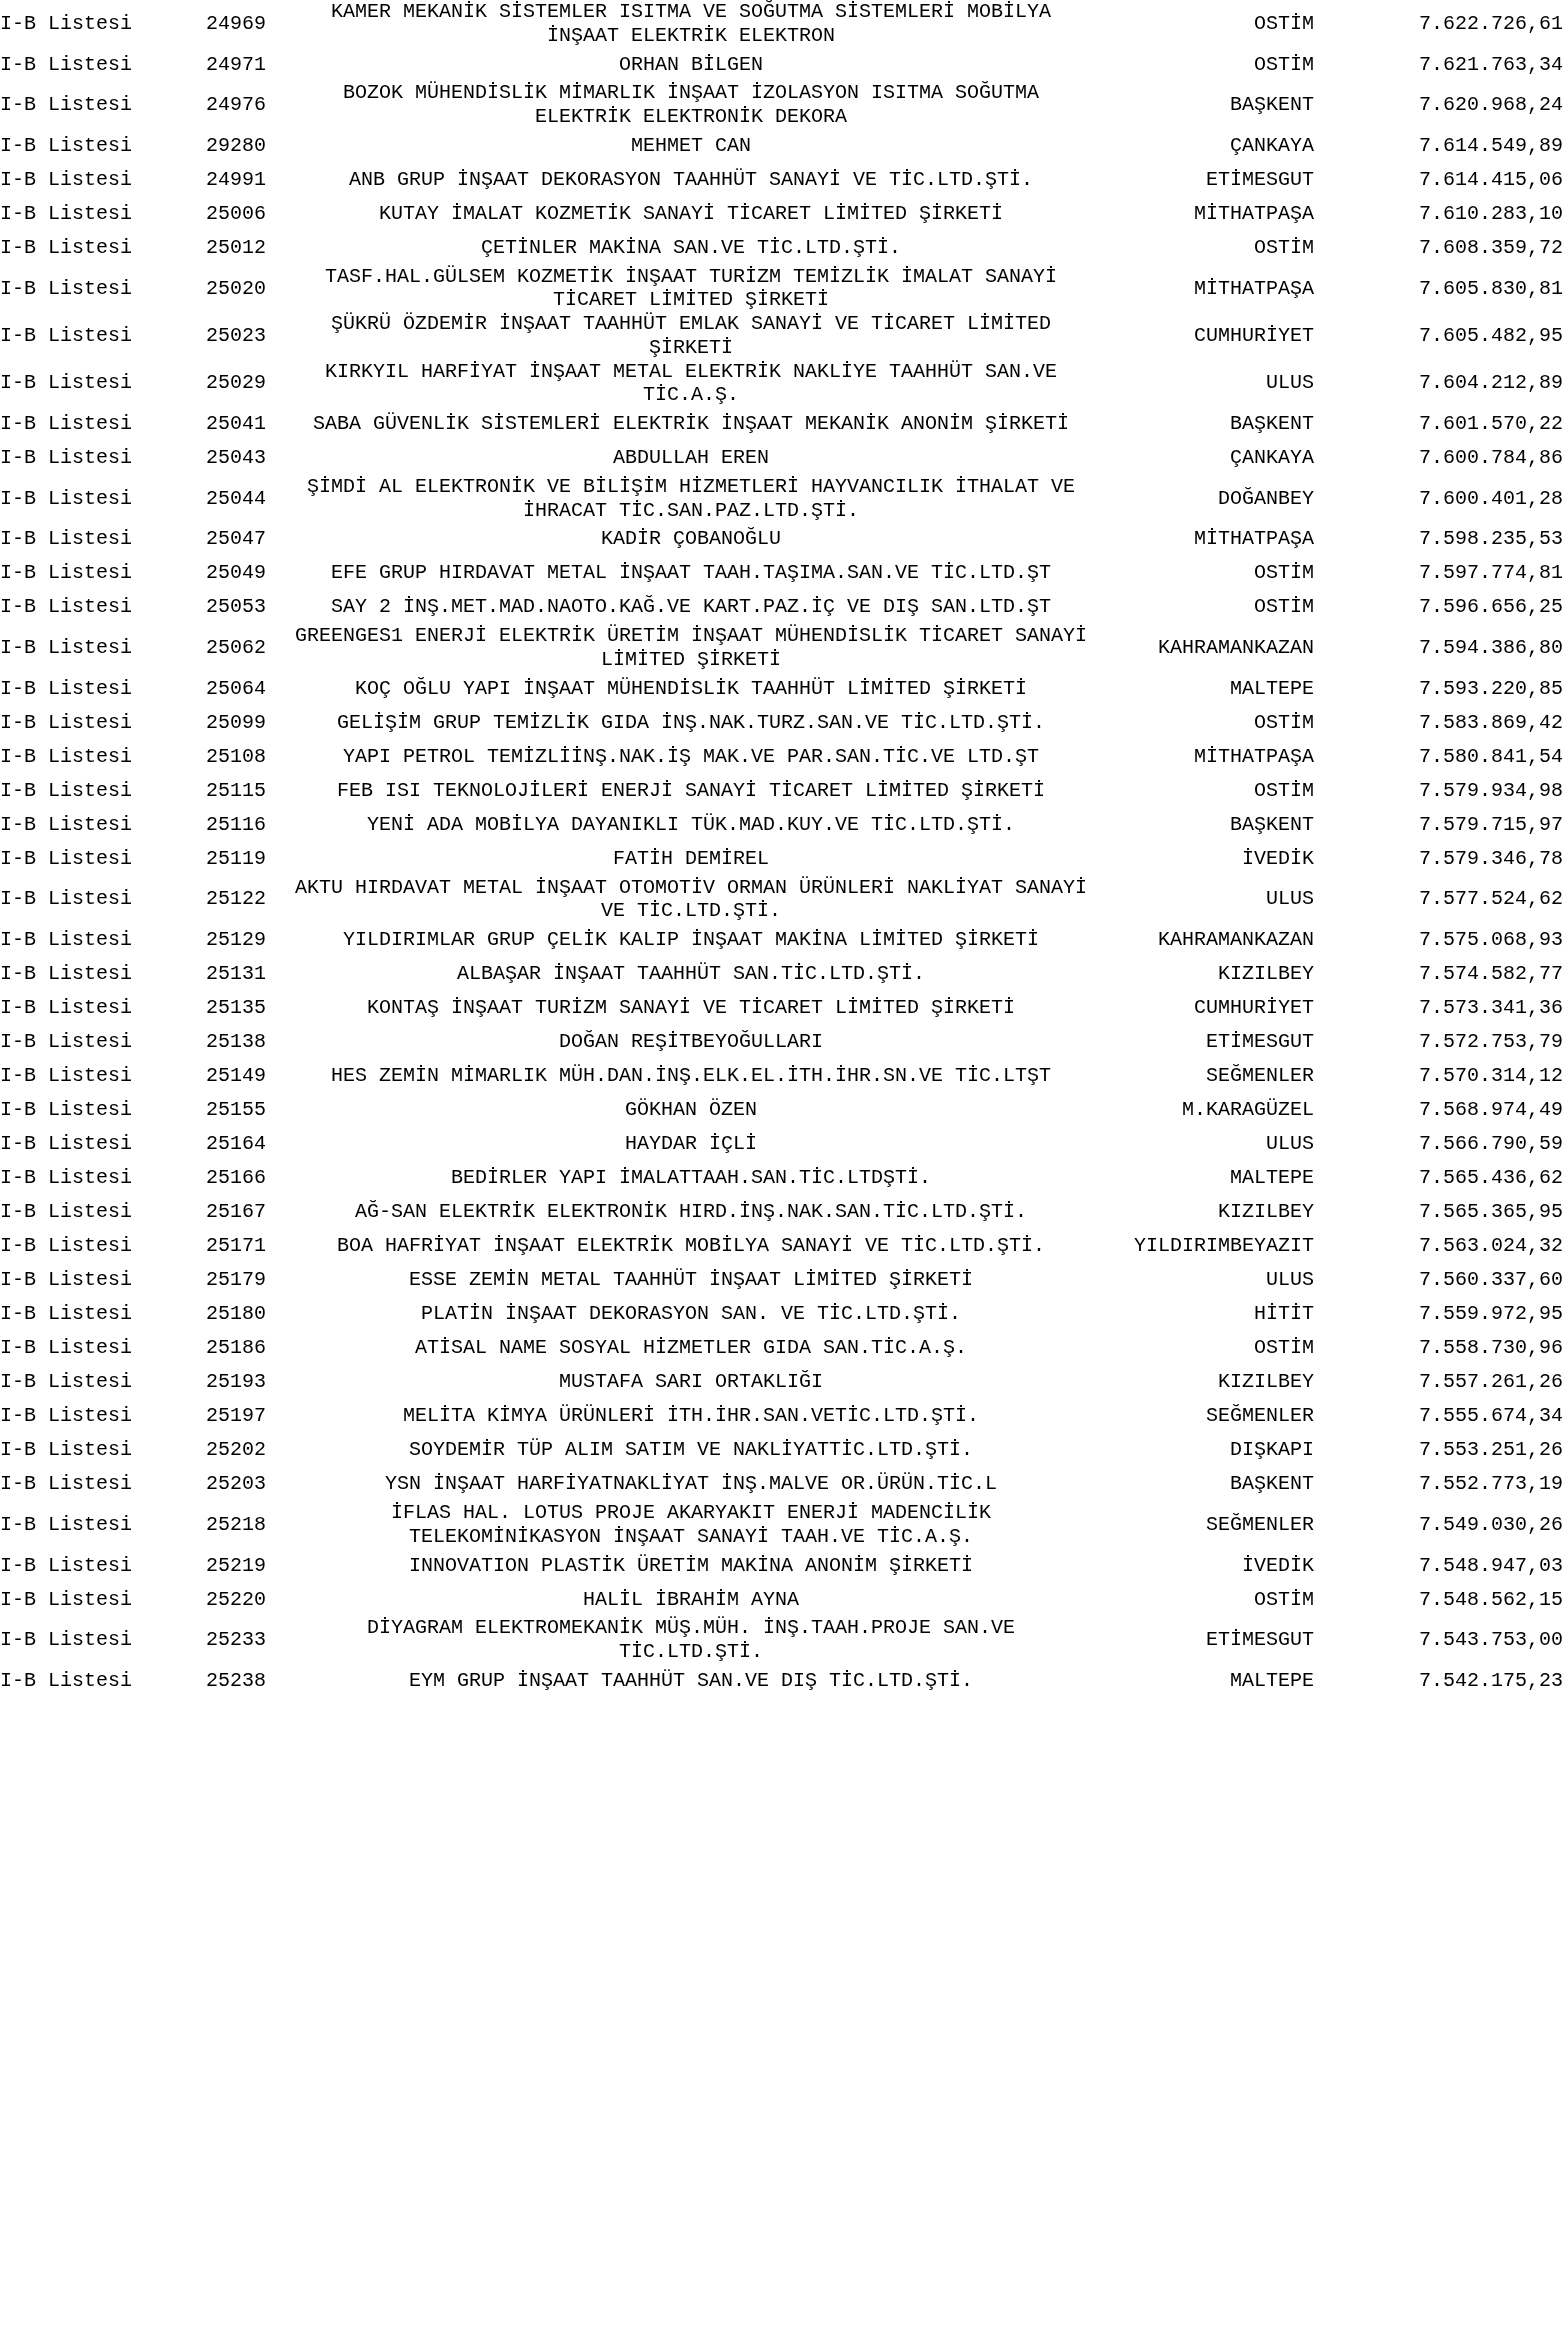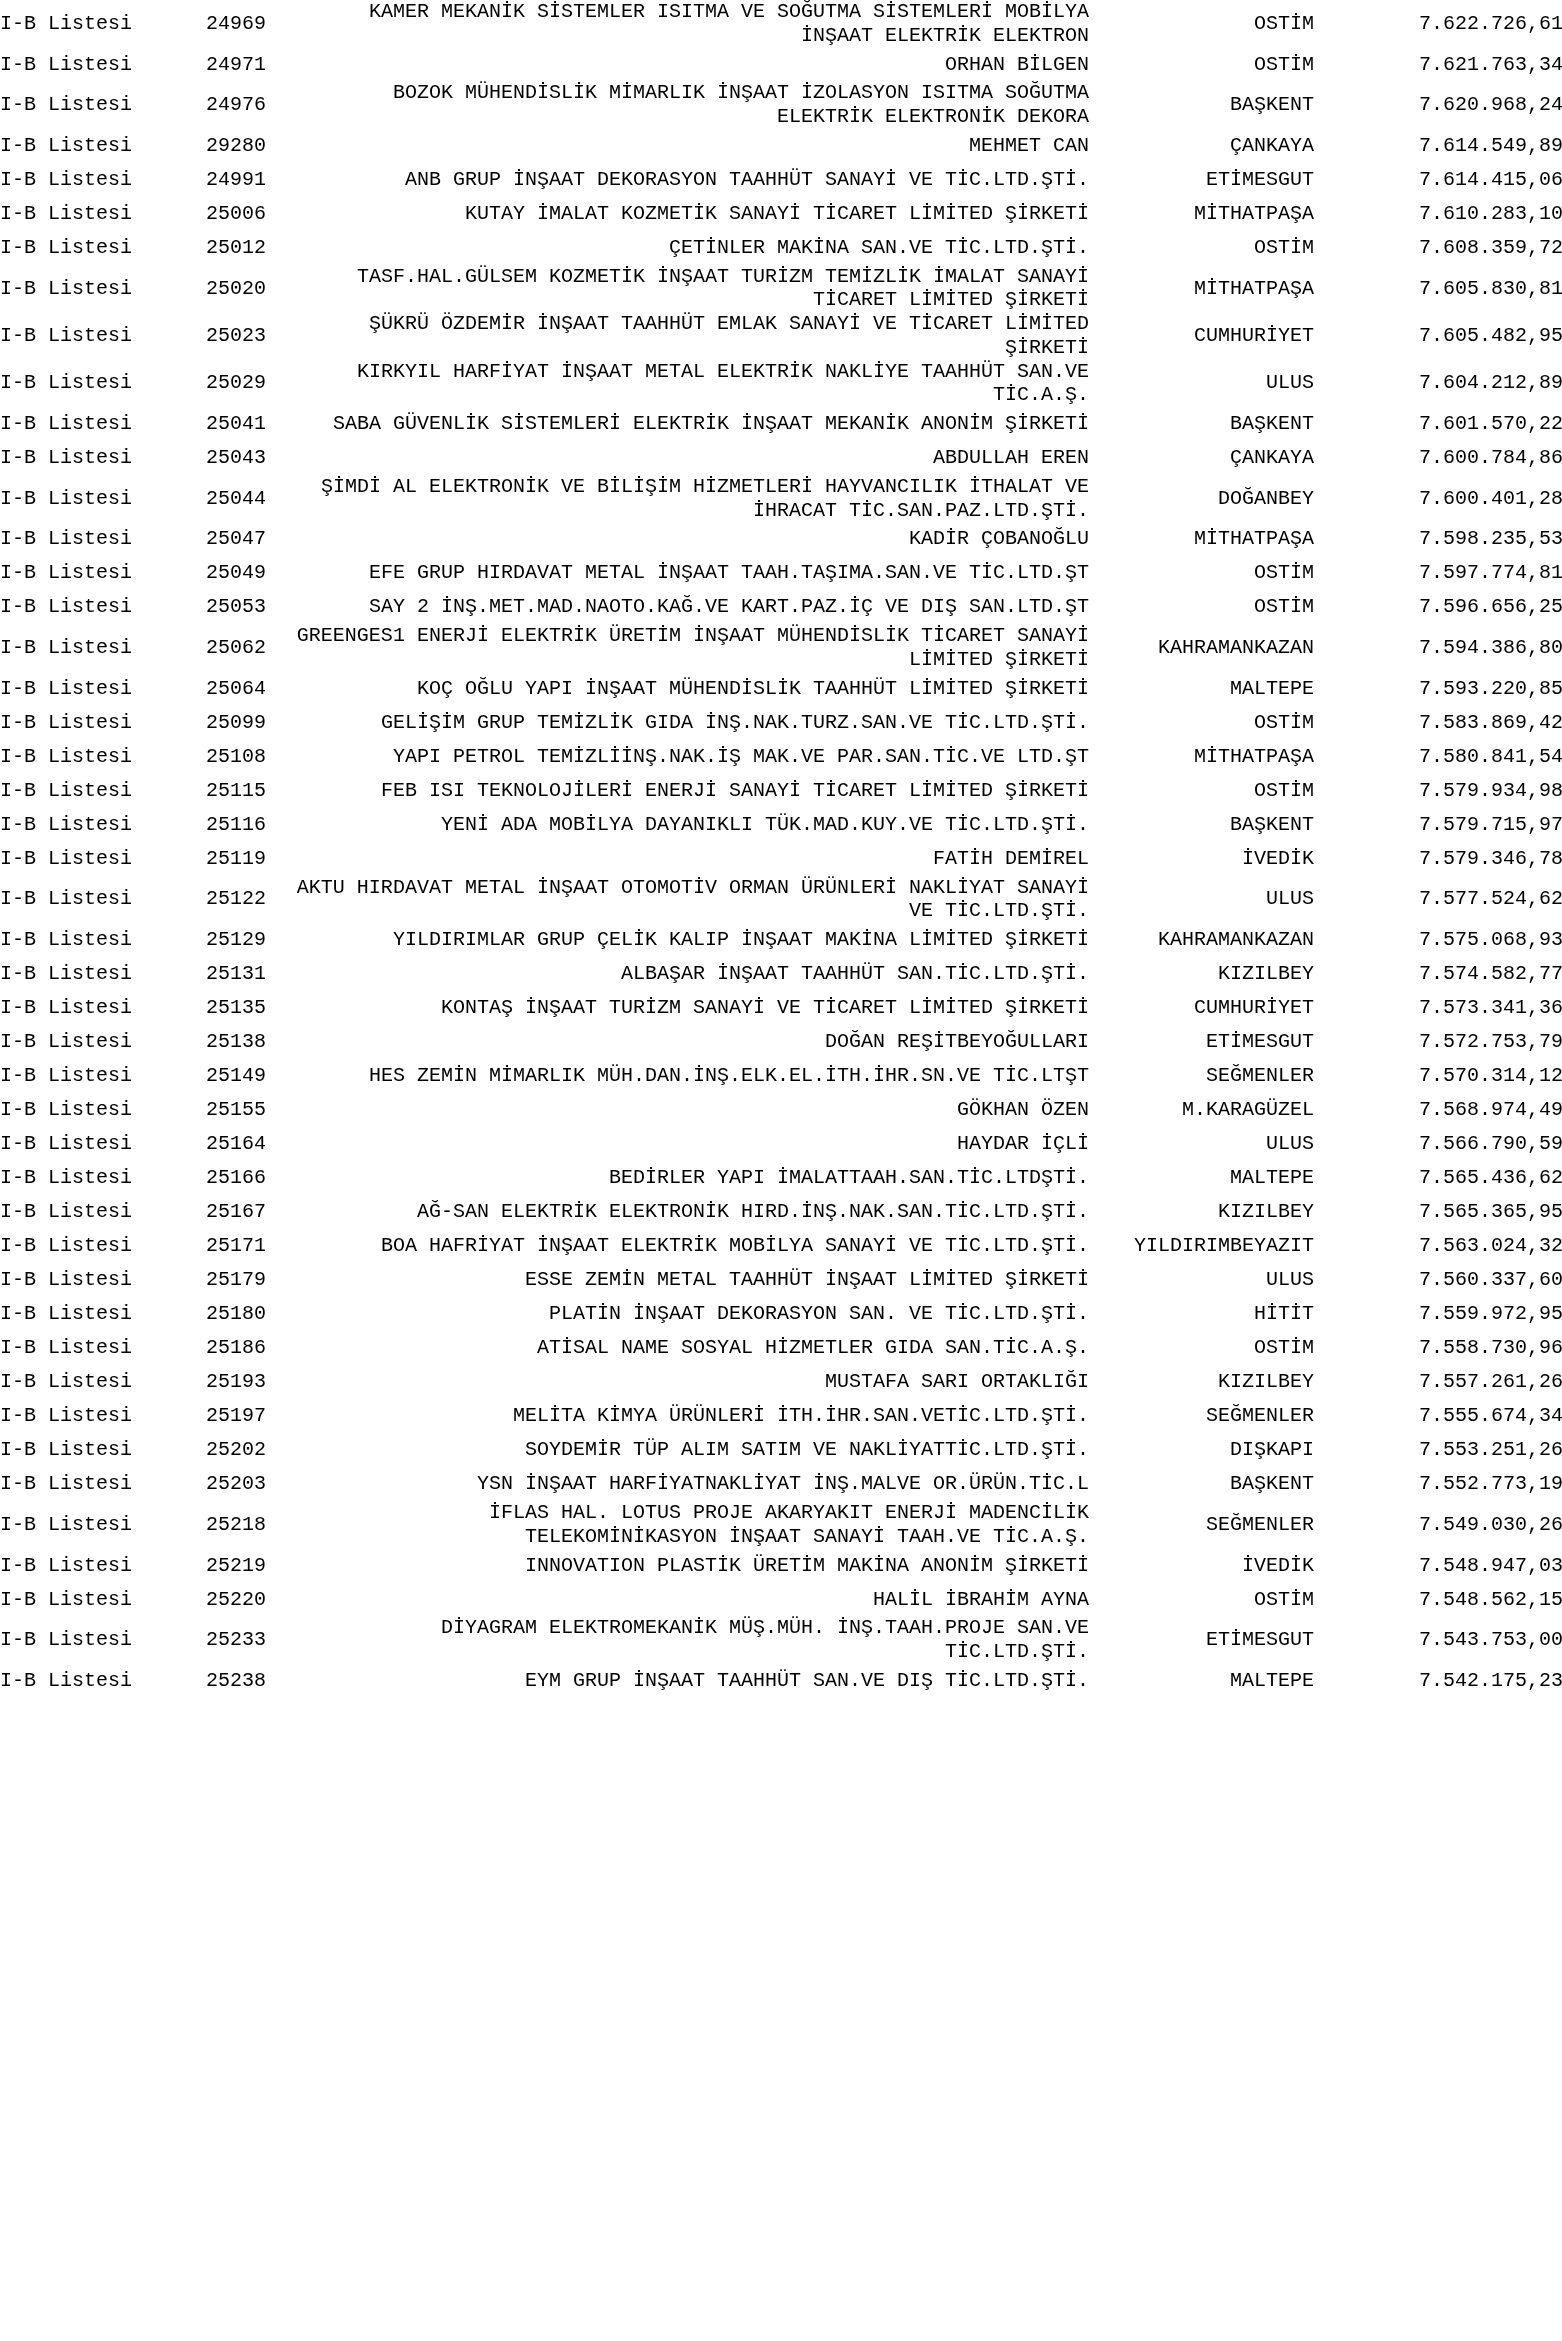--- a/index.html
+++ b/index.html
@@ -45,21 +45,21 @@
     white-space: nowrap;
   }
   td.cell-id {
     padding-right: 7.7px;
     text-align: center;
     white-space: nowrap;
   }
   td.cell-name {
     padding-left: 0px;
     padding-right: 10.8px;
-    text-align: right;
+    text-align: center;
   }
   td.cell-office {
     padding-left: 0px;
     padding-right: 6.2px;
     white-space: nowrap;
     text-align: right;
   }
   td.cell-amount {
     padding-right: 17px;
     text-align: right;

